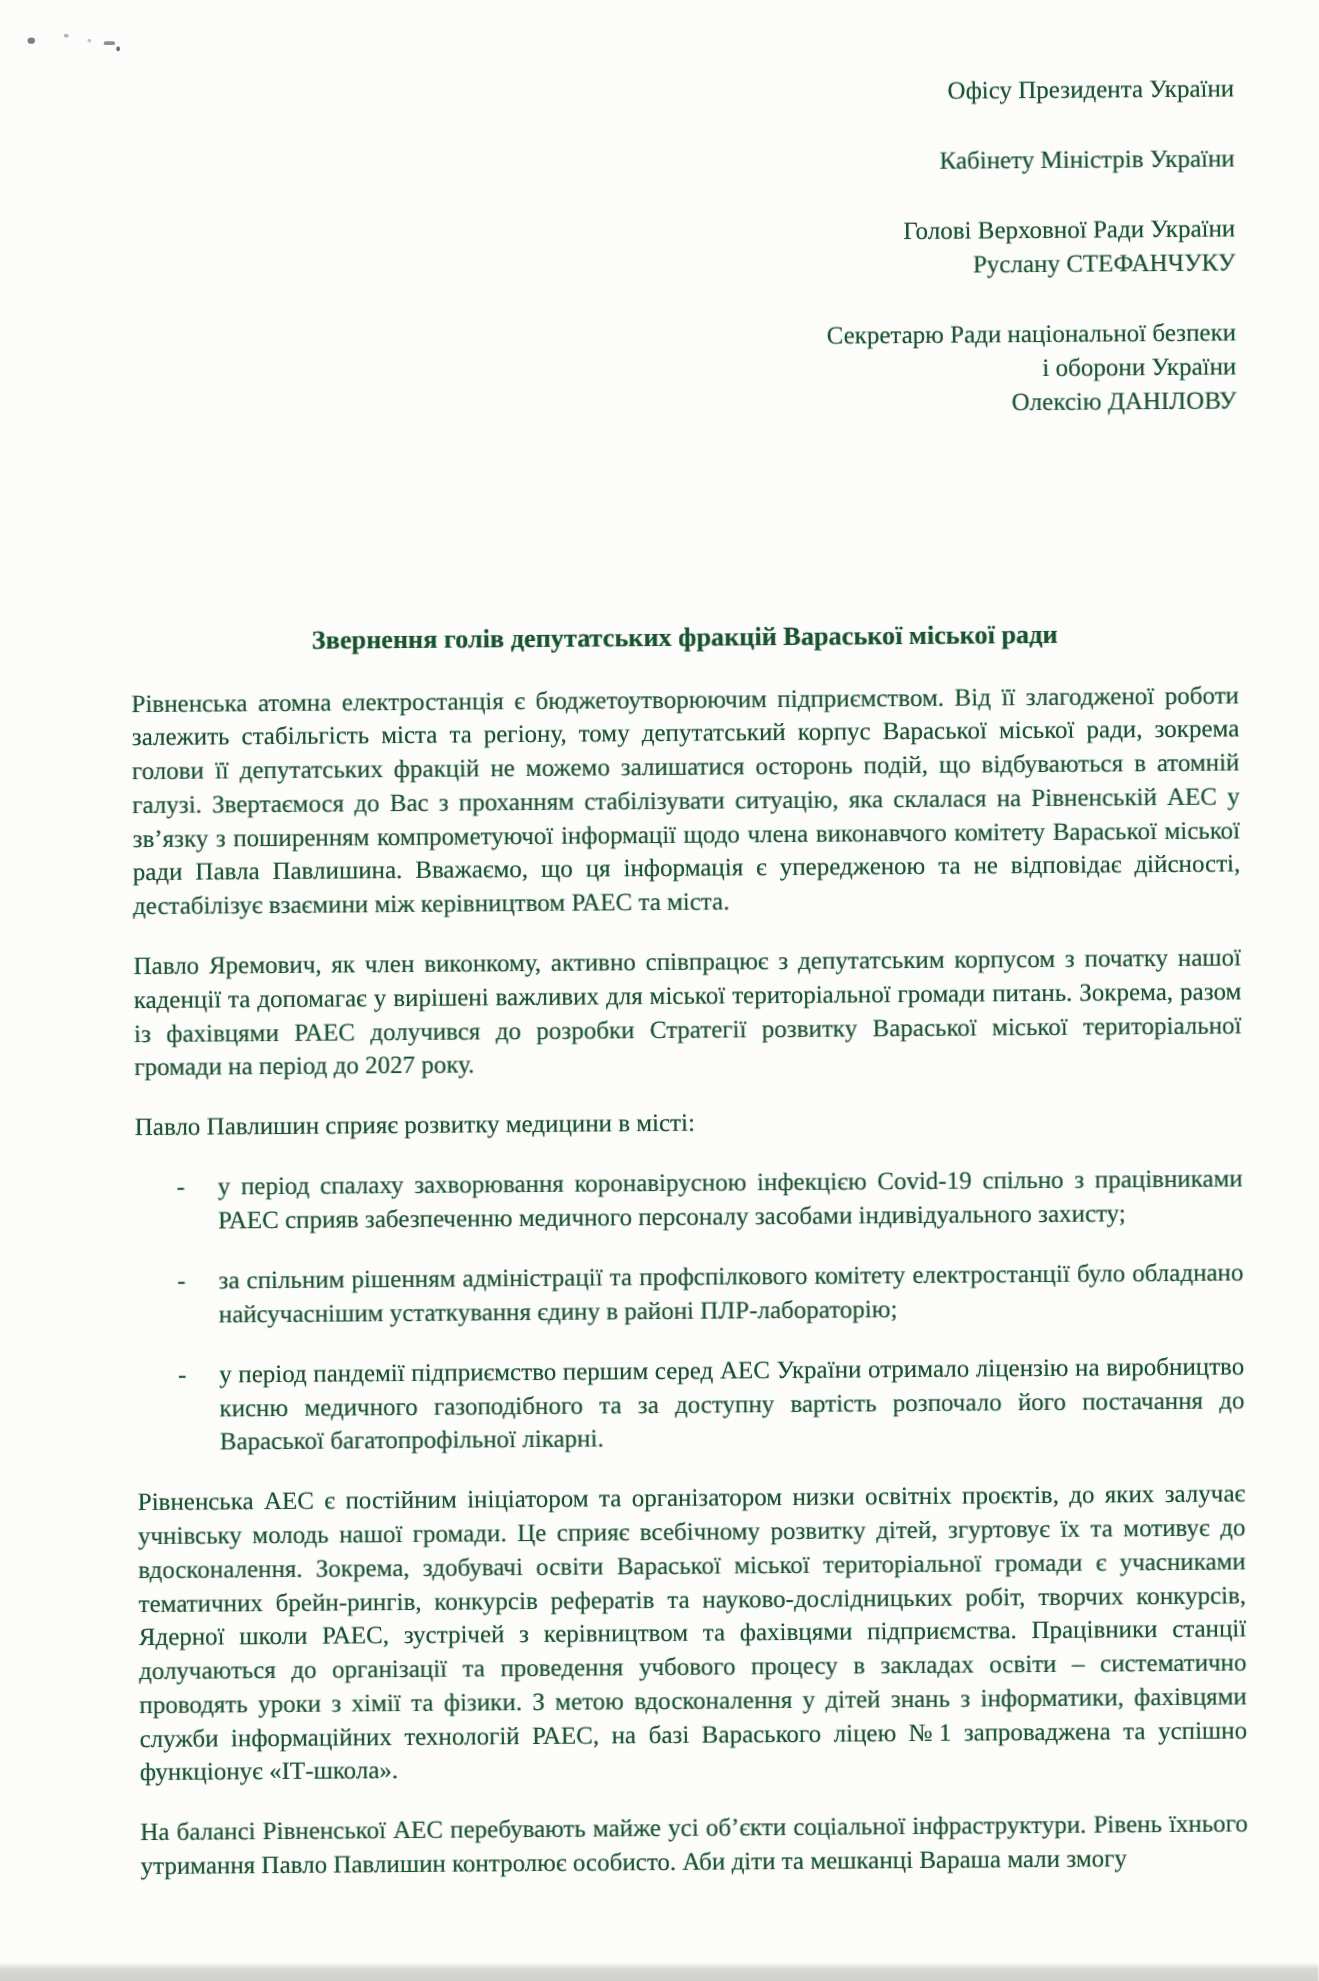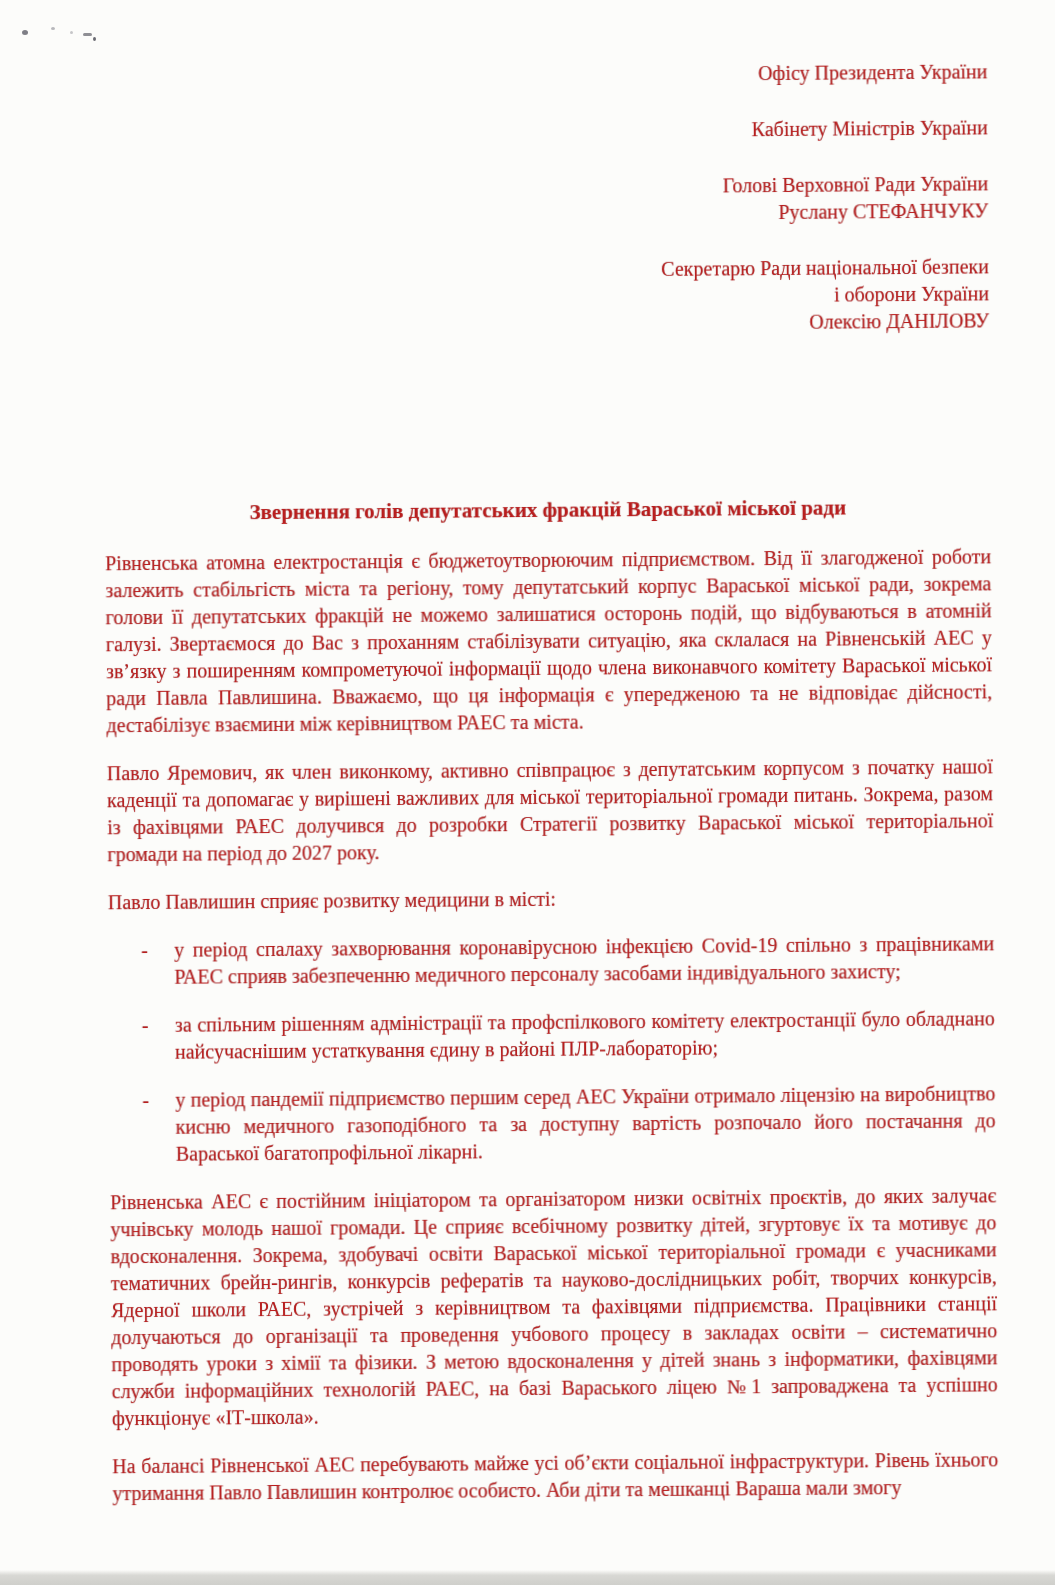--- a/index.html
+++ b/index.html
@@ -3,21 +3,21 @@
 <meta charset="utf-8">
 <style>
   html, body { margin: 0; padding: 0; background: #ffffff; }
   .page {
     position: relative;
     width: 1055px;
     height: 1585px;
     background: #fcfcfa;
     overflow: hidden;
     font-family: "Liberation Serif", "DejaVu Serif", serif;
-    color: #b91c1c;
+    color: #14532d;
   }
   .scan {
     position: absolute;
     inset: 0;
     transform: rotate(-0.45deg);
     transform-origin: 50% 50%;
     filter: blur(0.22px);
   }
   .scan * { text-shadow: 0 0 0.7px rgba(40,40,45,0.45); }
   .content {

